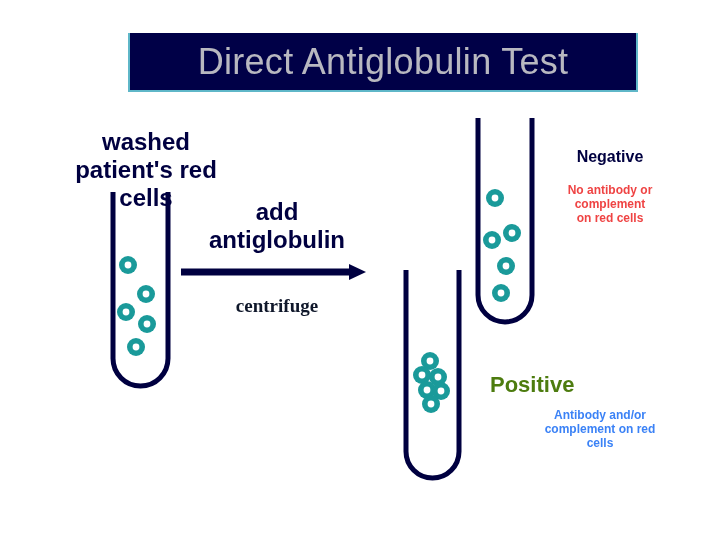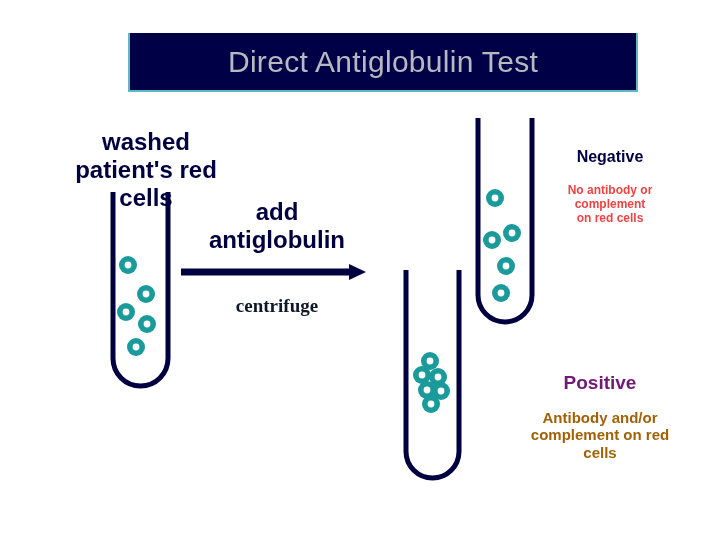--- a/index.html
+++ b/index.html
@@ -34,21 +34,21 @@
     border-left: 2px solid #5fb7c8;
     border-right: 2px solid #5fb7c8;
     border-bottom: 2px solid #5fb7c8;
     box-sizing: border-box;
     display: flex;
     align-items: center;
     justify-content: center;
   }
   .title-text {
     color: #b8b8c0;
-    font-size: 30px;
+    font-size: 36px;
     font-weight: normal;
     letter-spacing: 0.3px;
     white-space: nowrap;
   }
 
   
   .txt {
     position: absolute;
     font-weight: bold;
     line-height: 1.16;
@@ -93,31 +93,31 @@
     top: 184px;
     width: 180px;
     text-align: center;
     font-size: 12px;
     color: #ef4444;
   }
   .lbl-positive {
     left: 490px;
     top: 372px;
     width: 220px;
-    text-align: center;
-    font-size: 19px;
-    color: #701a75;
+    text-align: left;
+    font-size: 22px;
+    color: #4d7c0f;
   }
   .lbl-positive-desc {
     left: 490px;
     top: 409px;
     width: 220px;
     text-align: center;
-    font-size: 15px;
-    color: #a16207;
+    font-size: 12px;
+    color: #3b82f6;
   }
 
   
   #art {
     position: absolute;
     left: 0; top: 0;
     width: 720px;
     height: 540px;
   }
 </style>

